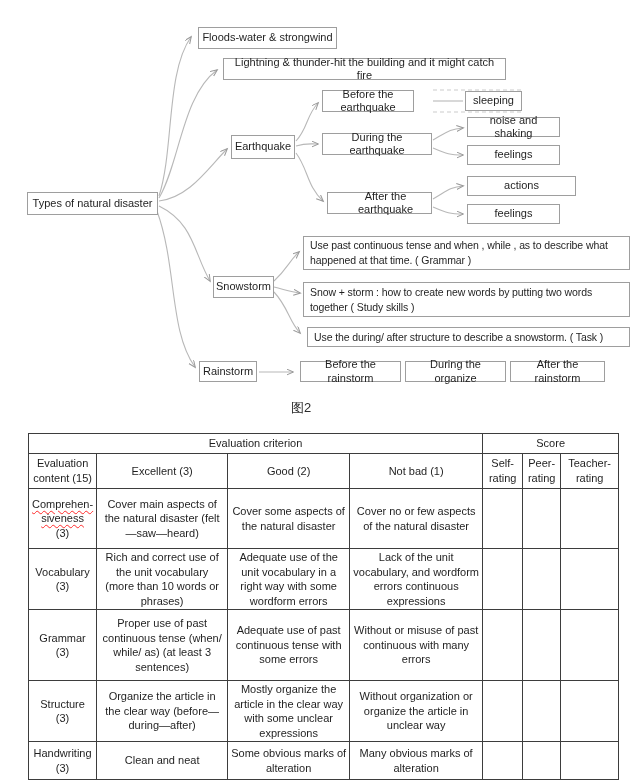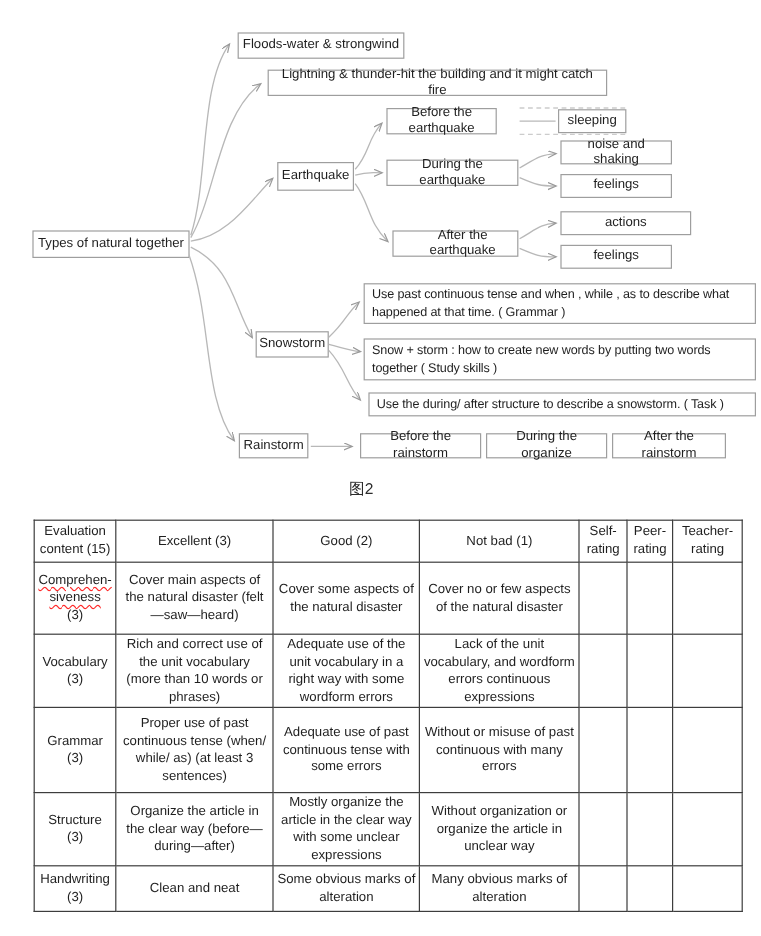--- a/index.html
+++ b/index.html
@@ -88,21 +88,21 @@
         <path d="M 274 292 C 288 307 289 321 300 333" marker-end="url(#arw)"></path>
 
         <path d="M 259 372 L 293 372" marker-end="url(#arw)"></path>
 
         <path d="M 433 101 L 463 101"></path>
         <path d="M 433 90 L 523 90" stroke="#cccccc" stroke-dasharray="4 3"></path>
         <path d="M 433 112 L 523 112" stroke="#cccccc" stroke-dasharray="4 3"></path>
       </g>
     </svg>
 
-    <div class="nd n-root">Types of natural together</div>
+    <div class="nd n-root">Types of natural disaster</div>
     <div class="nd n-lightning">Lightning &amp; thunder-hit the building and it might catch fire</div>
     <div class="nd n-floods">Floods-water &amp; strongwind</div>
     <div class="nd n-earthquake">Earthquake</div>
     <div class="nd n-before-eq">Before the earthquake</div>
     <div class="nd n-sleeping">sleeping</div>
     <div class="nd n-during-eq">During the earthquake</div>
     <div class="nd n-noise">noise and shaking</div>
     <div class="nd n-feelings1">feelings</div>
     <div class="nd n-after-eq">After the earthquake</div>
     <div class="nd n-actions">actions</div>
@@ -123,20 +123,24 @@
     <colgroup>
       <col class="c1">
         <col class="c2">
         <col class="c3">
         <col class="c4">
       <col class="c5">
         <col class="c6">
         <col class="c7">
     </colgroup>
     <tbody>
+      <tr class="r-g1">
+        <td colspan="4">Evaluation criterion</td>
+        <td colspan="3">Score</td>
+      </tr>
       <tr class="r-g2">
         <td>Evaluation content (15)</td>
         <td>Excellent (3)</td>
         <td>Good (2)</td>
         <td>Not bad (1)</td>
         <td>Self-rating</td>
         <td>Peer-rating</td>
         <td>Teacher-rating</td>
       </tr>
 

